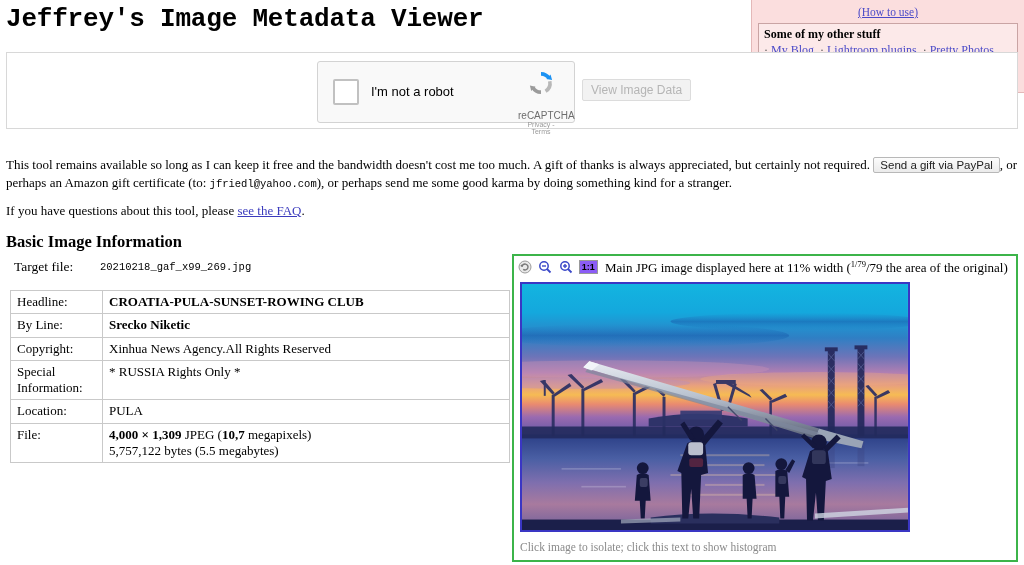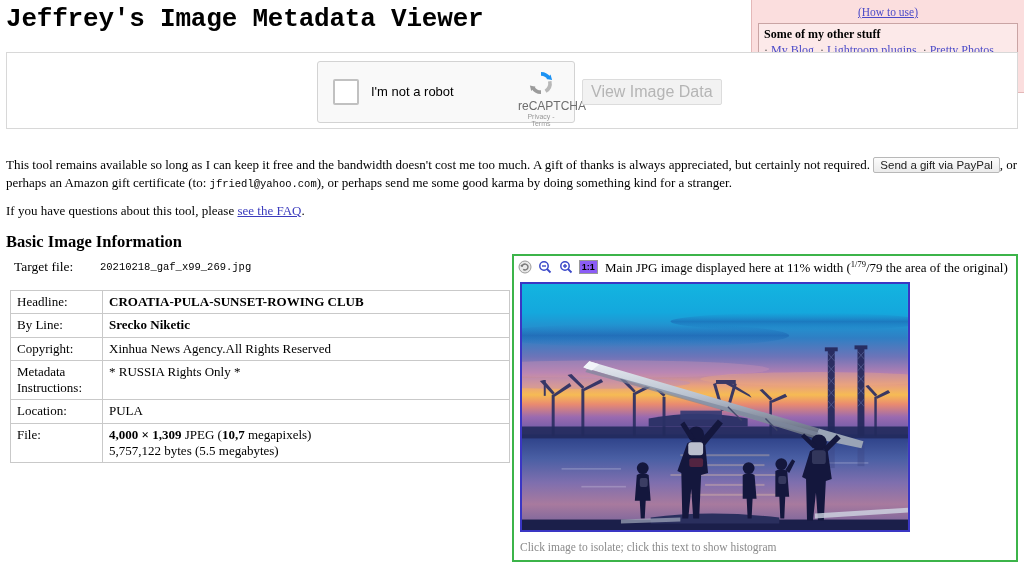--- a/index.html
+++ b/index.html
@@ -101,28 +101,28 @@
     border: 2px solid #c1c1c1;
     border-radius: 2px;
     cursor: pointer;
   }
   .rc-label {
     position: absolute; left: 53px; top: 22px;
     font-size: 13px; color: #000;
   }
   .rc-logo { position: absolute; right: 10px; top: 6px; width: 46px; text-align: center; }
   .rc-logo svg { display: block; margin: 0 auto; }
-  .rc-name { font-size: 12px; color: #6d6d6d; margin-top: 1px; }
+  .rc-name { font-size: 10px; color: #6d6d6d; margin-top: 12px; }
   .rc-legal { font-size: 7px; color: #9a9a9a; }
 
   
   .view-btn {
     position: absolute; left: 575px; top: 26px;
     font-family: "Liberation Sans", sans-serif;
-    font-size: 16px;
+    font-size: 12px;
     color: #b5b5b5;
     background: #f2f2f2;
     border: 1px solid #dcdcdc;
     border-radius: 2px;
     padding: 3px 8px;
   }
 
   
   .para {
     position: absolute;
@@ -294,21 +294,21 @@
     </tr>
     <tr>
       <td class="key">By Line:</td>
       <td class="val b">Srecko Niketic</td>
     </tr>
     <tr>
       <td class="key">Copyright:</td>
       <td class="val">Xinhua News Agency.All Rights Reserved</td>
     </tr>
     <tr>
-      <td class="key">Metadata Instructions:</td>
+      <td class="key">Special Information:</td>
       <td class="val">* RUSSIA Rights Only *</td>
     </tr>
     <tr>
       <td class="key">Location:</td>
       <td class="val">PULA</td>
     </tr>
     <tr>
       <td class="key">File:</td>
       <td class="val">
         <span class="b">4,000 × 1,309</span><span> JPEG (</span><span class="b">10,7</span><span> megapixels)</span><br>

